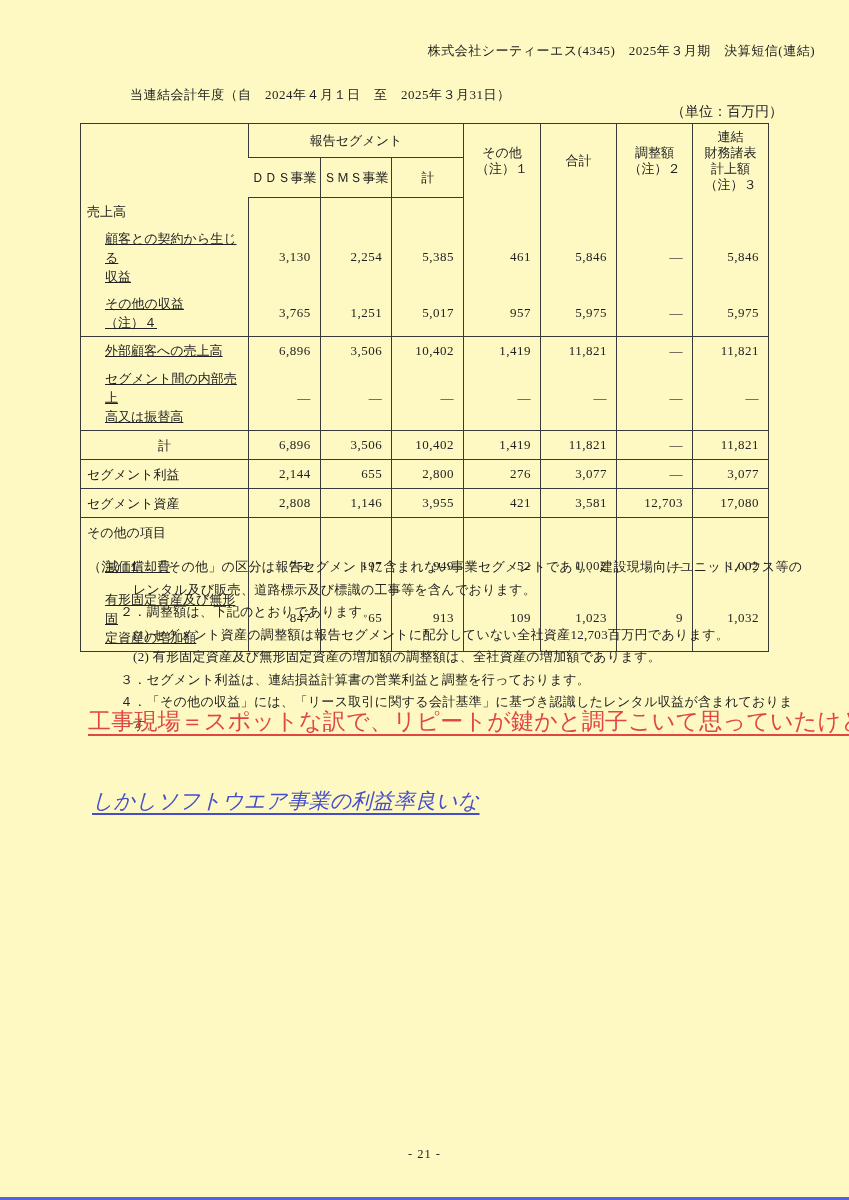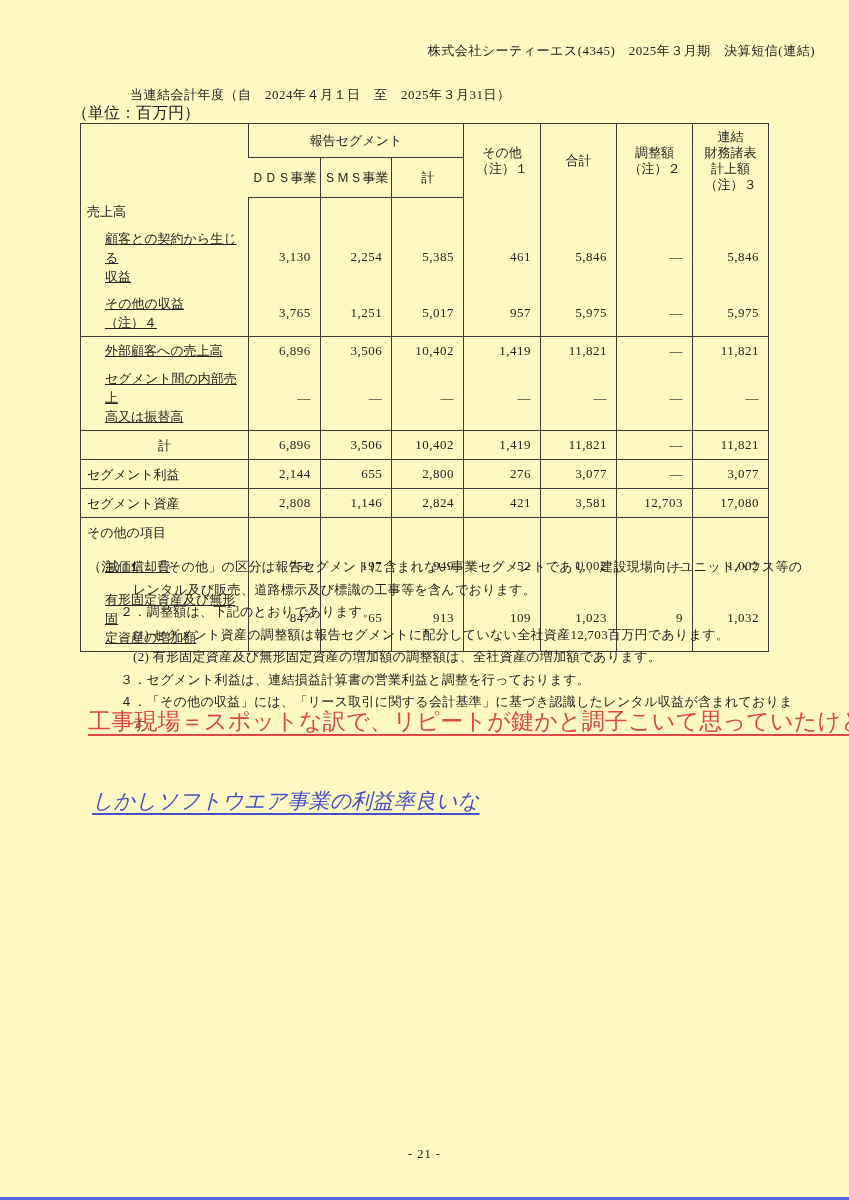--- a/index.html
+++ b/index.html
@@ -24,24 +24,24 @@
   .period-line {
     position: absolute;
     top: 86px;
     left: 130px;
     font-size: 13px;
     letter-spacing: 0.5px;
   }
   .unit-line {
     position: absolute;
     top: 103px;
-    left: 72px;
+    left: 88px;
     width: 695px;
-    text-align: left;
-    font-size: 16px;
+    text-align: right;
+    font-size: 14px;
   }
   table.seg {
     position: absolute;
     left: 80px;
     top: 123px;
     width: 688px;
     border-collapse: collapse;
     table-layout: fixed;
     font-size: 13px;
   }
@@ -216,21 +216,21 @@
           <td class="num">2,800</td>
           <td class="num">276</td>
           <td class="num">3,077</td>
           <td class="num">―</td>
           <td class="num">3,077</td>
         </tr>
         <tr class="r block-end">
           <td class="lbl">セグメント資産</td>
           <td class="num">2,808</td>
           <td class="num">1,146</td>
-          <td class="num">2,824</td>
+          <td class="num">3,955</td>
           <td class="num">421</td>
           <td class="num">3,581</td>
           <td class="num">12,703</td>
           <td class="num">17,080</td>
         </tr>
         <tr class="r">
           <td class="lbl">その他の項目</td>
           <td class="num"></td>
           <td class="num"></td>
           <td class="num"></td>

